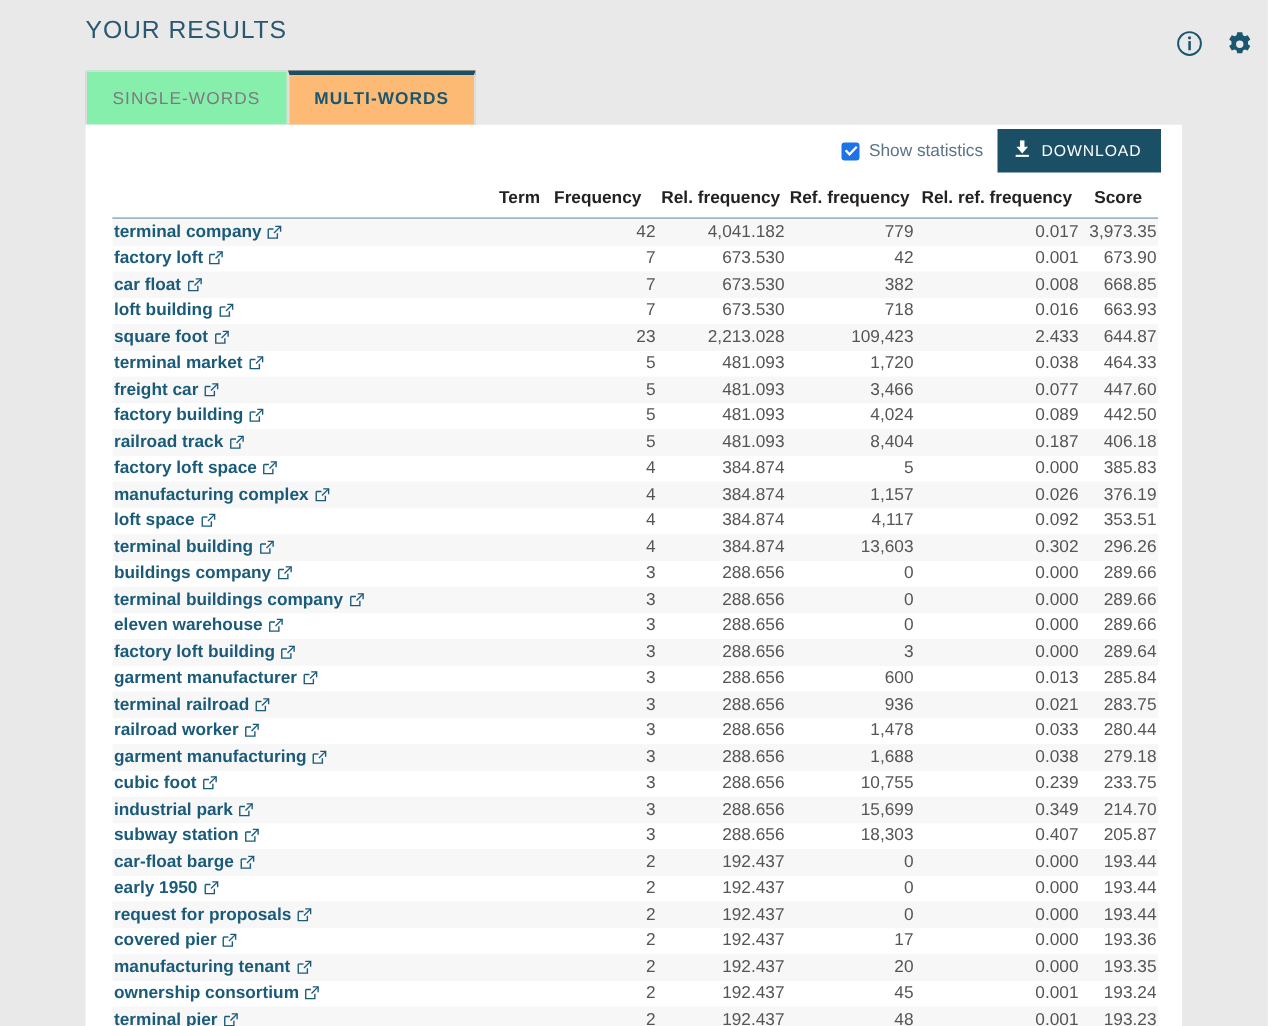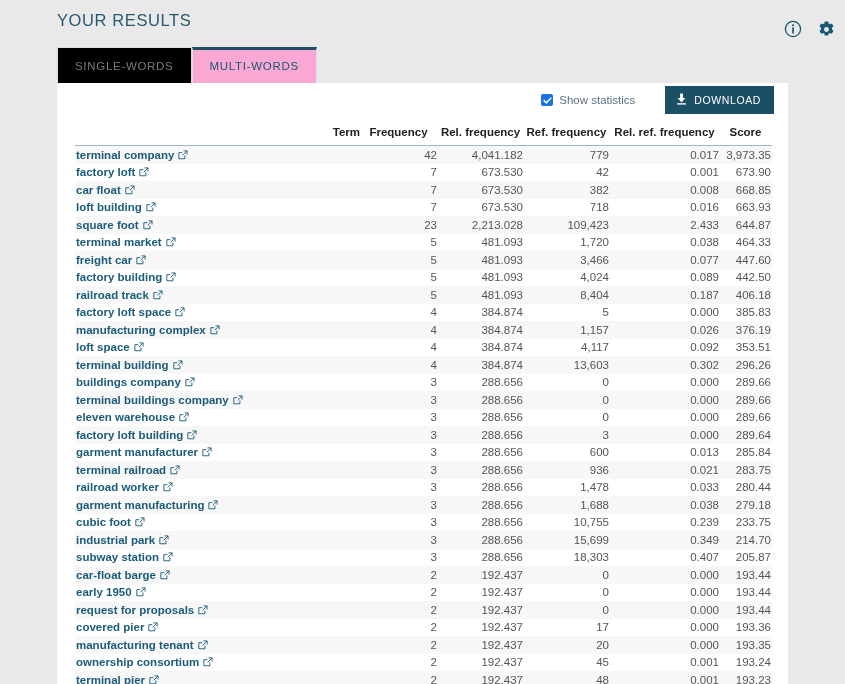--- a/index.html
+++ b/index.html
@@ -51,33 +51,33 @@
     left: 57px;
     top: 46px;
     display: flex;
     align-items: flex-end;
     height: 37px;
   }
   .tab {
     font-size: 11.5px;
     letter-spacing: 0.7px;
     padding: 11px 17px 10px 17px;
-    background: #000000;
+    background: #86efac;
     color: #7b7b7b;
     cursor: pointer;
     border: 1px solid #dcdcdc;
     border-bottom: none;
     line-height: 14px;
     height: 14px;
     box-sizing: content-box;
   }
   .tab.active {
-    background: #f9a8d4;
+    background: #fdba74;
     color: #19566f;
-    font-weight: normal;
+    font-weight: bold;
     border: 1px solid #e0e0e0;
     border-bottom: none;
     border-top: 3px solid #1b4f66;
     padding-top: 9px;
     position: relative;
     z-index: 3;
   }
   
   .card {
     position: absolute;
@@ -122,21 +122,20 @@
     color: #ffffff;
     font-size: 10.5px;
     letter-spacing: 0.6px;
     padding: 7px 13px 7px 11px;
     display: flex;
     align-items: center;
     gap: 7px;
     cursor: pointer;
     border: none;
     font-family: "Liberation Sans", sans-serif;
-    margin-left: 20px;
   }
   
   table.results {
     position: absolute;
     left: 18px;
     top: 37px;
     width: 697px;
     border-collapse: collapse;
     table-layout: fixed;
   }

